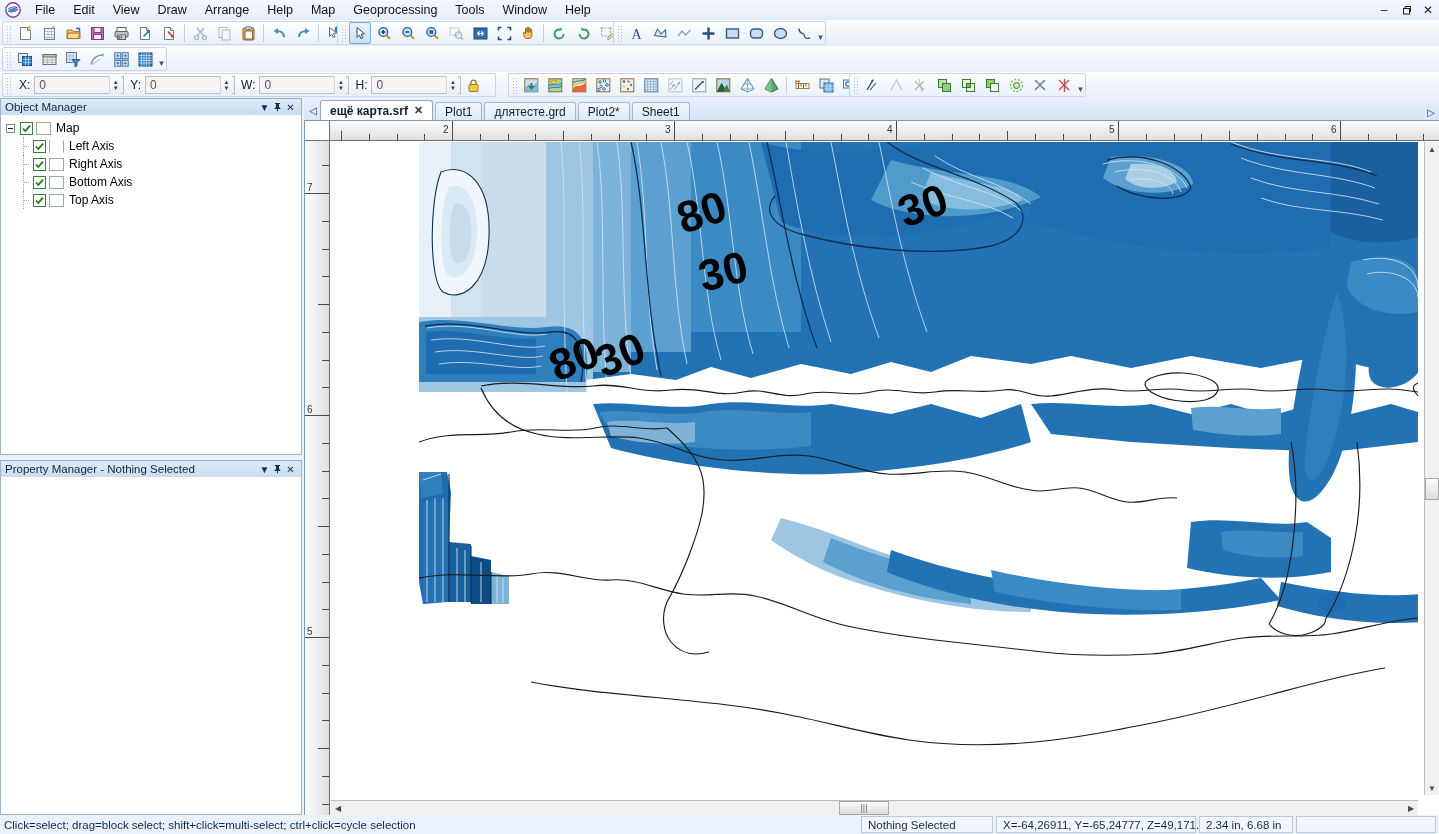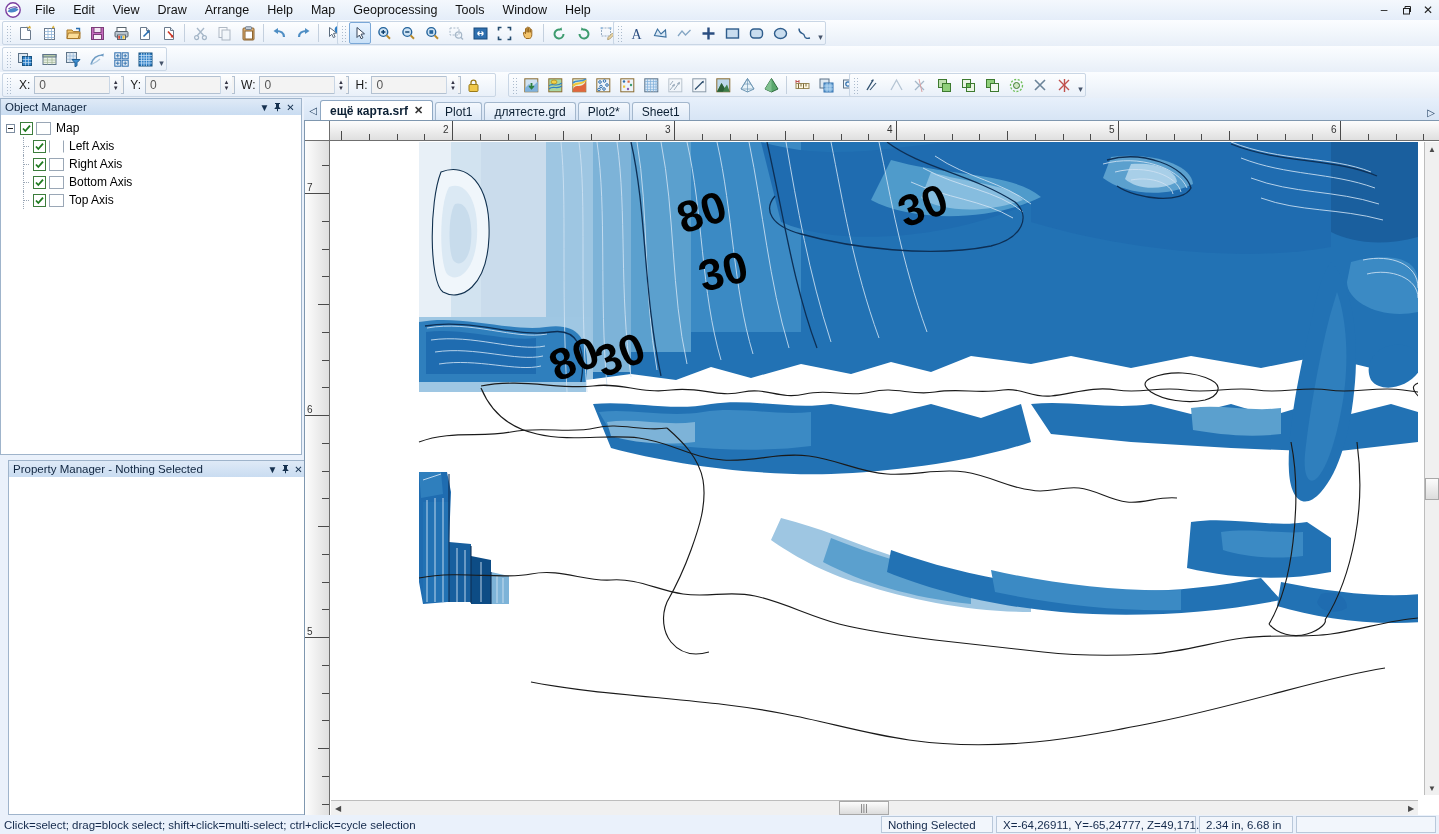--- a/index.html
+++ b/index.html
@@ -54,21 +54,21 @@
 
   
   .panel { position:absolute; background:#fff; border:1px solid #9fb4cb; }
   .panel-title { height:16px; background:linear-gradient(#dfeaf7,#c9dcf1);
                  display:flex; align-items:center; padding:0 4px; font-size:11.5px; color:#10253f; }
   .panel-title .ttxt { flex:1; }
   .ptbtn { width:13px; height:14px; display:flex; align-items:center; justify-content:center;
            font-size:10px; color:#16314f; cursor:default; }
 
   #objmgr { left:0; top:98px; width:302px; height:357px; }
-  #propmgr { left:8px; top:460px; width:302px; height:355px; }
+  #propmgr { left:0; top:460px; width:302px; height:355px; }
 
   .tree { padding:4px 0 0 3px; }
   .trow { display:flex; align-items:center; height:18px; font-size:12px; color:#000; }
   .twist { width:13px; height:18px; display:flex; align-items:center; justify-content:center; cursor:default; }
   .twistbox { width:9px; height:9px; border:1px solid #7d8da0; background:#fff; position:relative; }
   .twistbox:before { content:""; position:absolute; left:1px; top:3px; width:5px; height:1px; background:#1a1a1a; }
   .twistbox.plus:after { content:""; position:absolute; left:3px; top:1px; width:1px; height:5px; background:#1a1a1a; }
   .guide { width:13px; height:18px; position:relative; }
   .guide:before { content:""; position:absolute; left:6px; top:0; width:0; height:18px;
                   border-left:1px dotted #9aa7b6; }
@@ -1093,18 +1093,18 @@
       <div class="vscroll">
         <div class="sbbtn" style="left:0; top:0; width:14px; height:14px;">▲</div>
         <div class="sbbtn" style="left:0; bottom:0; width:14px; height:14px;">▼</div>
         <div class="sbthumb" style="left:0; top:336px; width:14px; height:22px;"></div>
       </div>
     </div>
   </div>
 
   <div class="statusbar">
     <div class="sbhint">Click=select; drag=block select; shift+click=multi-select; ctrl+click=cycle selection</div>
-    <div class="sbcell" style="width:112px;">Nothing Selected</div>
+    <div class="sbcell" style="width:132px;">Nothing Selected</div>
     <div class="sbcell" style="width:200px;">X=-64,26911, Y=-65,24777, Z=49,171...</div>
     <div class="sbcell" style="width:94px;">2.34 in, 6.68 in</div>
     <div class="sbcell" style="width:140px;"></div>
   </div>
 </div>
 
 </body></html>

